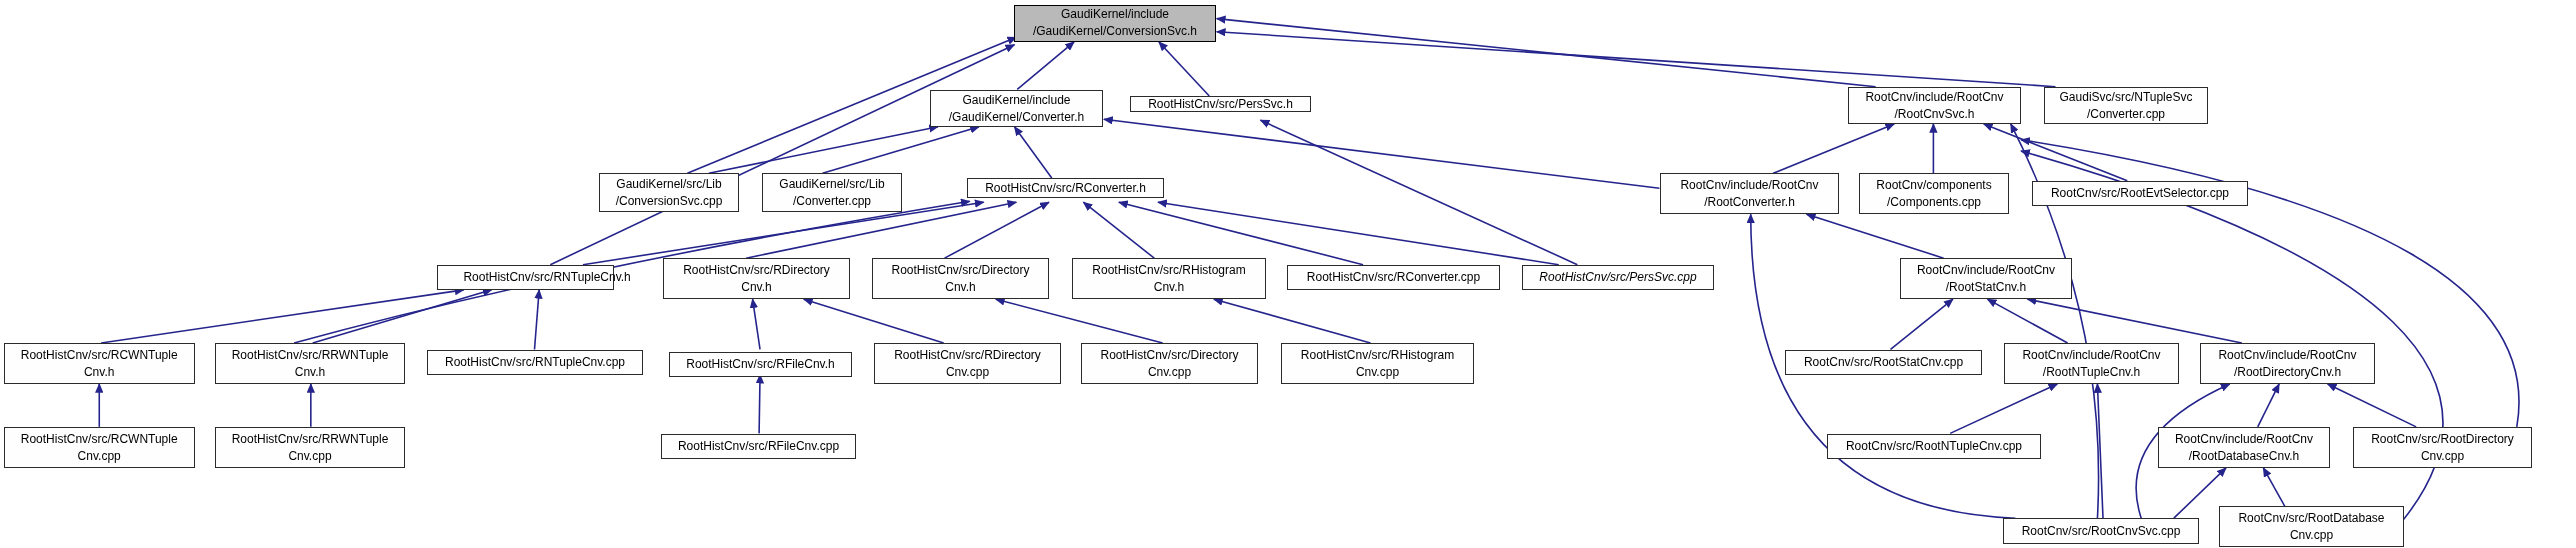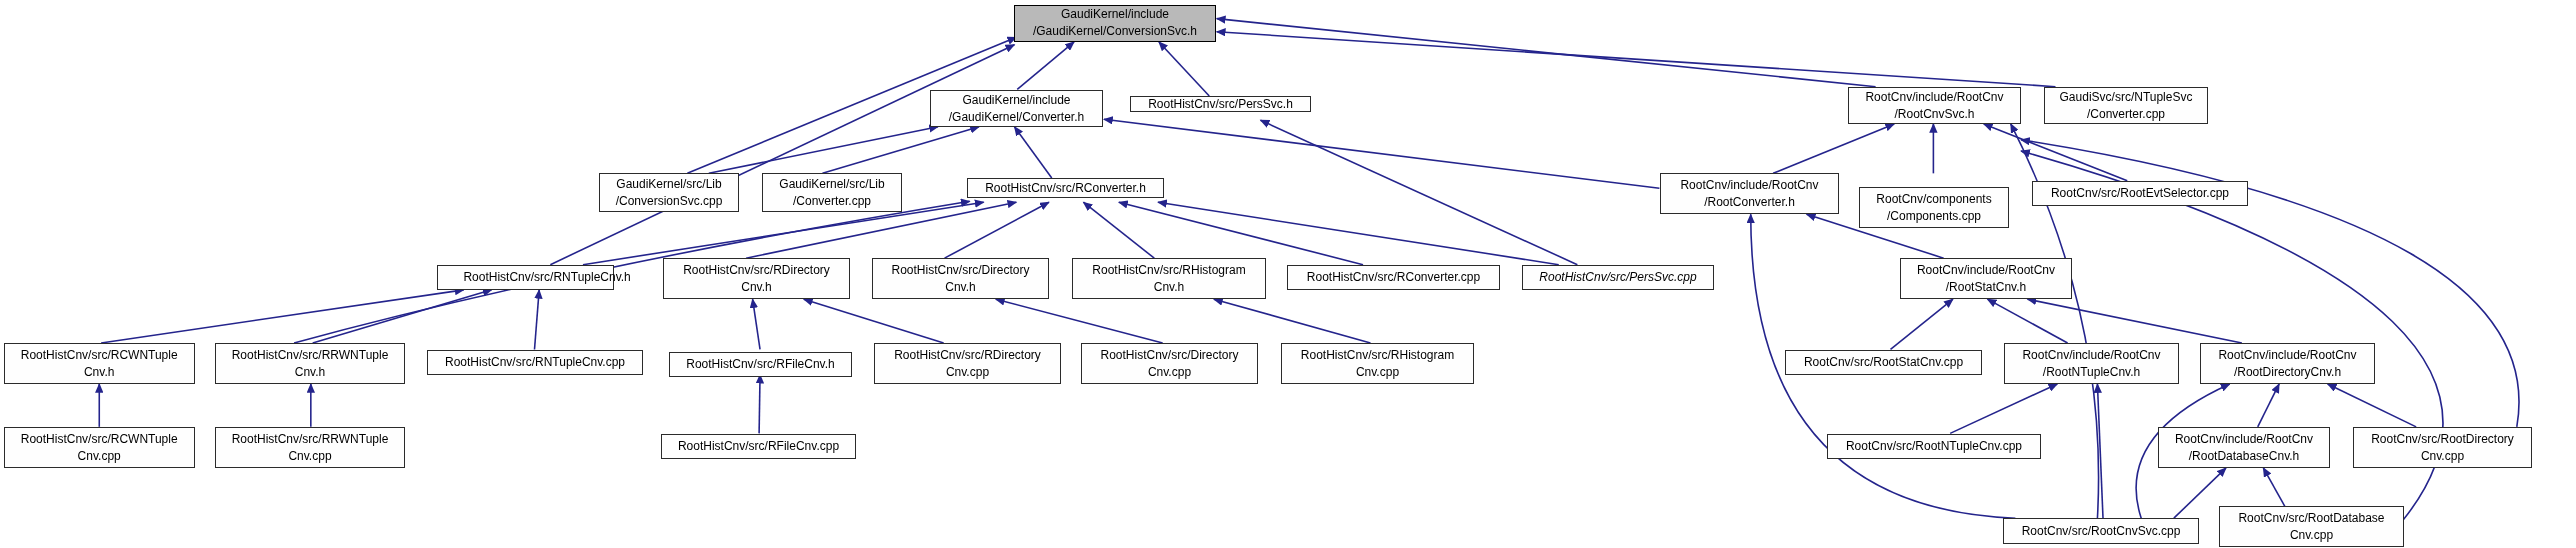--- a/index.html
+++ b/index.html
@@ -119,21 +119,21 @@
       <span>GaudiKernel/src/Lib</span>
       <span>/Converter.cpp</span>
     </div>
     <div class="node" style="left: 967px; top: 178px; width: 197px; height: 20px;">
       <span>RootHistCnv/src/RConverter.h</span>
     </div>
     <div class="node" style="left: 1660px; top: 173px; width: 179px; height: 41px;">
       <span>RootCnv/include/RootCnv</span>
       <span>/RootConverter.h</span>
     </div>
-    <div class="node" style="left: 1859px; top: 187px; width: 150px; height: 41px;">
+    <div class="node" style="left: 1859px; top: 173px; width: 150px; height: 41px;">
       <span>RootCnv/components</span>
       <span>/Components.cpp</span>
     </div>
     <div class="node" style="left: 2032px; top: 181px; width: 216px; height: 25px;">
       <span>RootCnv/src/RootEvtSelector.cpp</span>
     </div>
     <div class="node" style="left: 437px; top: 265px; width: 177px; height: 25px; padding-left: 46px;">
       <span>RootHistCnv/src/RNTupleCnv.h</span>
     </div>
     <div class="node" style="left: 663px; top: 258px; width: 187px; height: 41px;">

